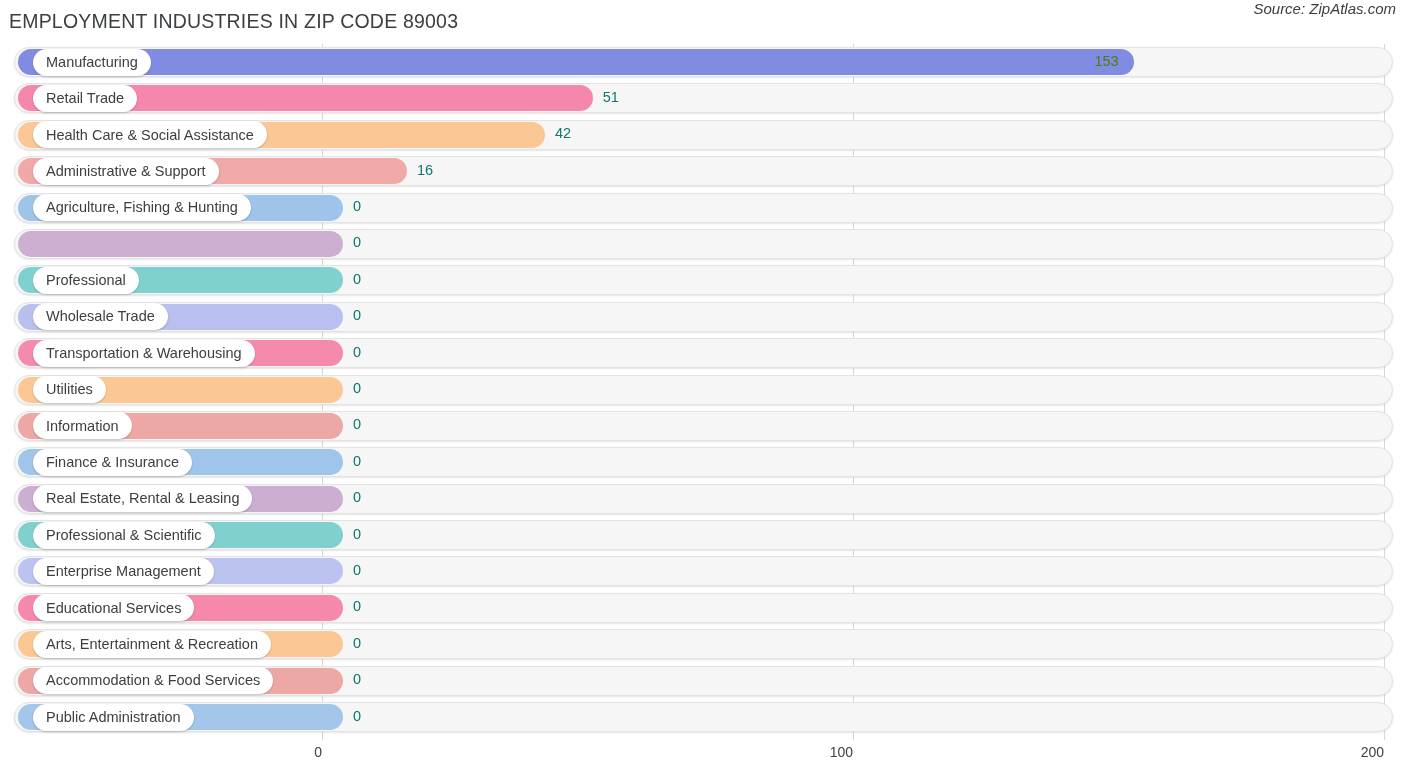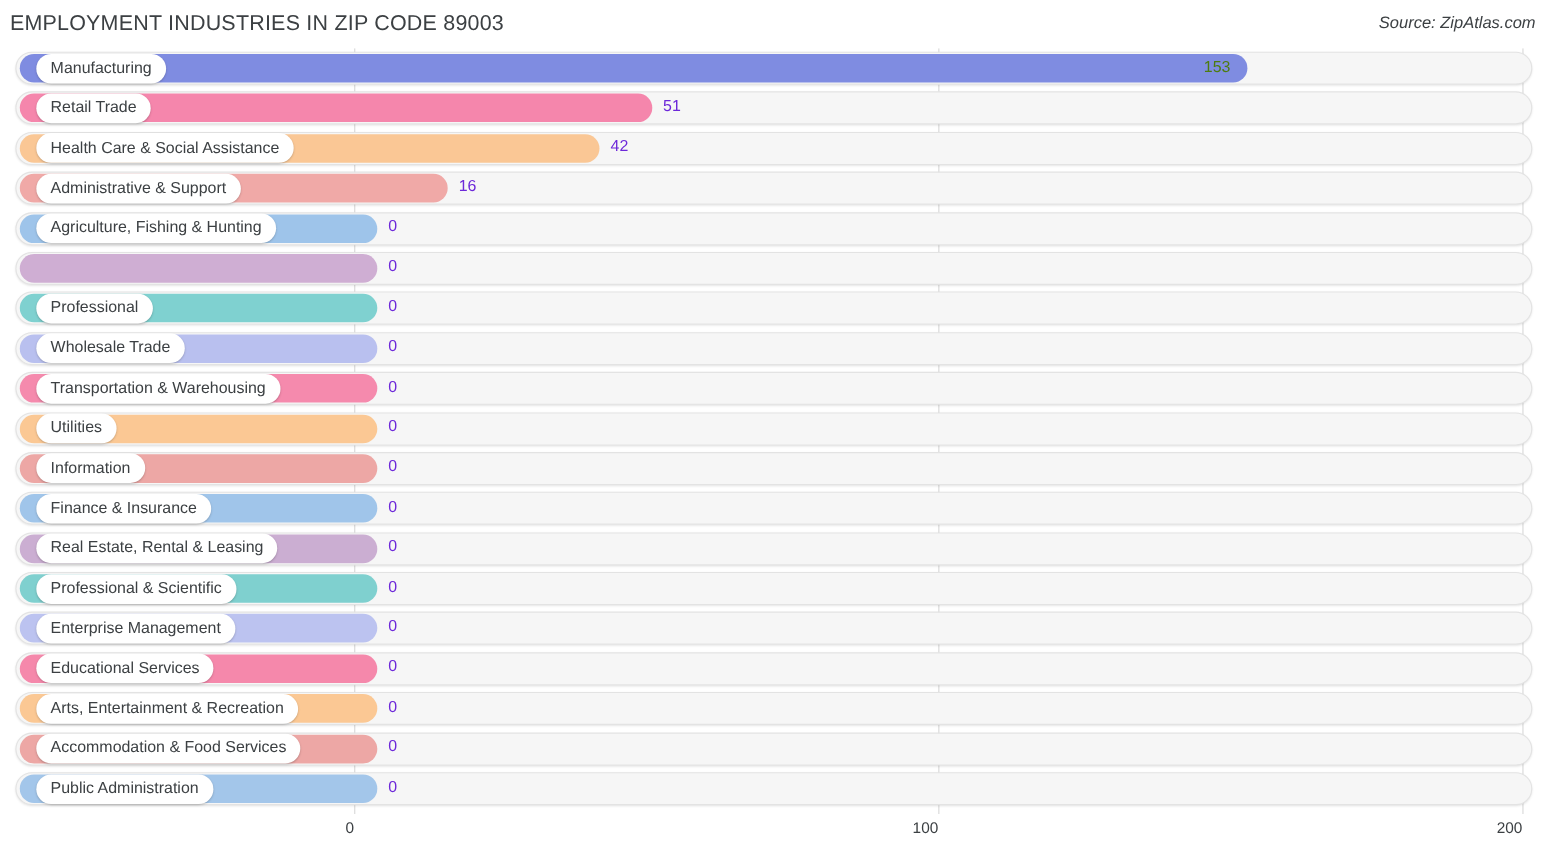--- a/index.html
+++ b/index.html
@@ -28,21 +28,21 @@
     top: 10px;
     font-size: 19.5px;
     letter-spacing: 0.2px;
     color: #3c4043;
     font-weight: 400;
     white-space: nowrap;
   }
   #source-label {
     position: absolute;
     right: 10px;
-    top: 12px;
+    top: 0;
     font-size: 15px;
     font-style: italic;
     color: #3c4043;
     white-space: nowrap;
   }
 
   
   #plot {
     position: absolute;
     left: 0;
@@ -118,21 +118,21 @@
     font-size: 14.5px;
     color: #3c4043;
     line-height: 1;
   }
 
   
   .value {
     position: absolute;
     top: 9.5px;
     font-size: 14.5px;
-    color: #6d28d9;
+    color: #0f766e;
     line-height: 1;
     white-space: nowrap;
   }
   .value.inside {
     color: #4d7c0f;
   }
 
   
   #axis {
     position: absolute;

